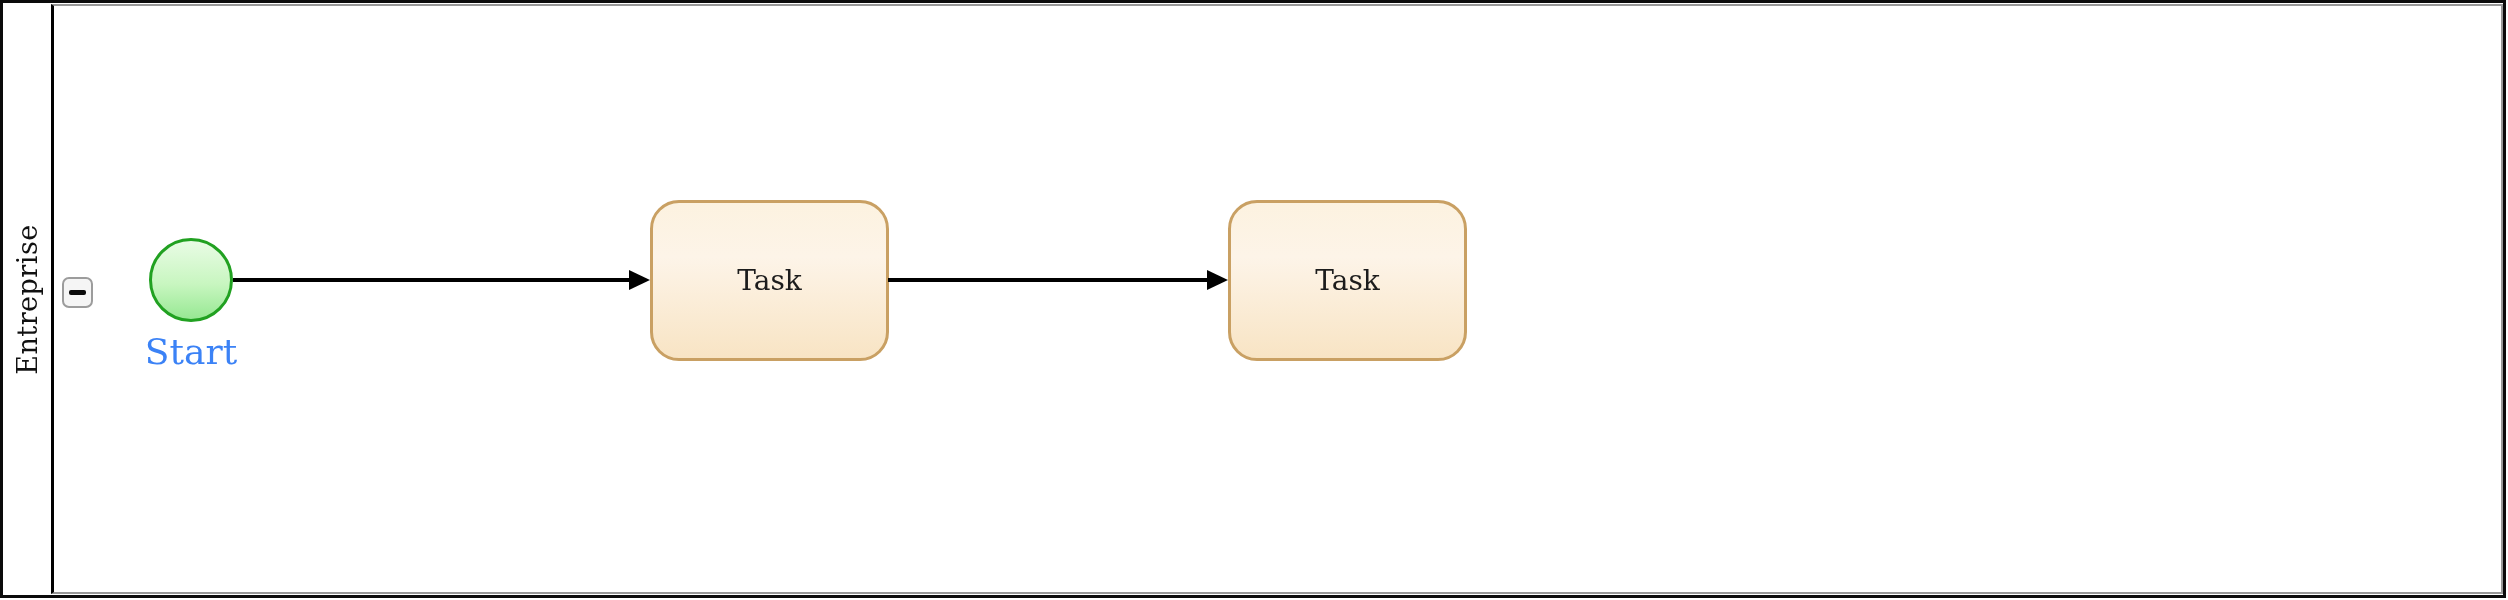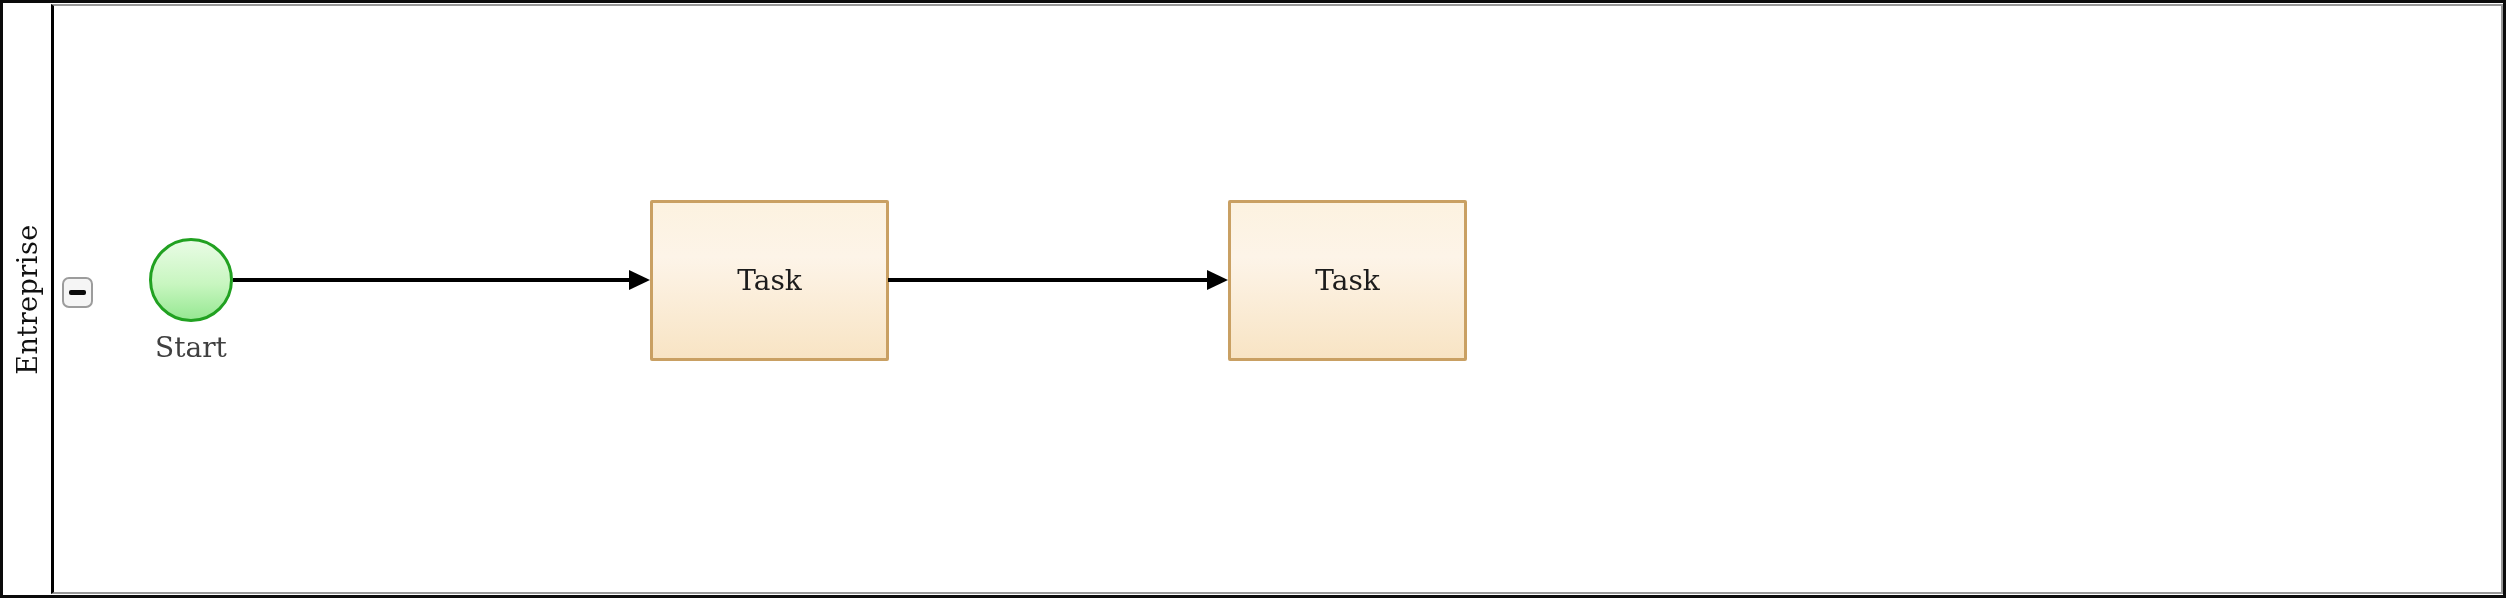--- a/index.html
+++ b/index.html
@@ -80,30 +80,30 @@
     box-sizing: border-box;
     border: 3px solid #21a121;
     border-radius: 50%;
     background: linear-gradient(to bottom, #e9fce5 0%, #c8f6c0 55%, #97e893 100%);
   }
   .start-label {
     position: absolute;
     left: 111px; top: 331px;
     width: 160px;
     text-align: center;
-    font-size: 28px;
-    color: #404040;
+    font-size: 36px;
+    color: #3b82f6;
   }
   
   .task {
     position: absolute;
     width: 239px; height: 161px;
     box-sizing: border-box;
     border: 3px solid #c9a063;
-    border-radius: 2px;
+    border-radius: 29px;
     background: linear-gradient(to bottom, #fcf2e0 0%, #fdf4e8 35%, #f8e4c4 100%);
     display: flex;
     align-items: center;
     justify-content: center;
   }
   .task .task-label {
     font-size: 28px;
     color: #1c1c1c;
   }
   #task1 { left: 650px; top: 200px; }

